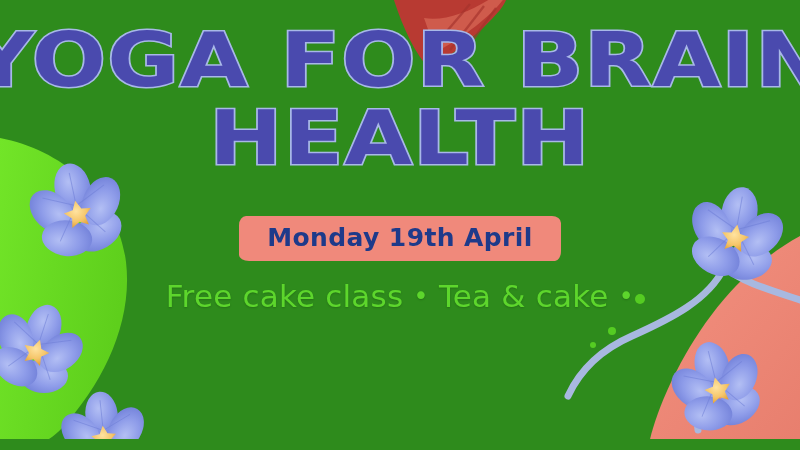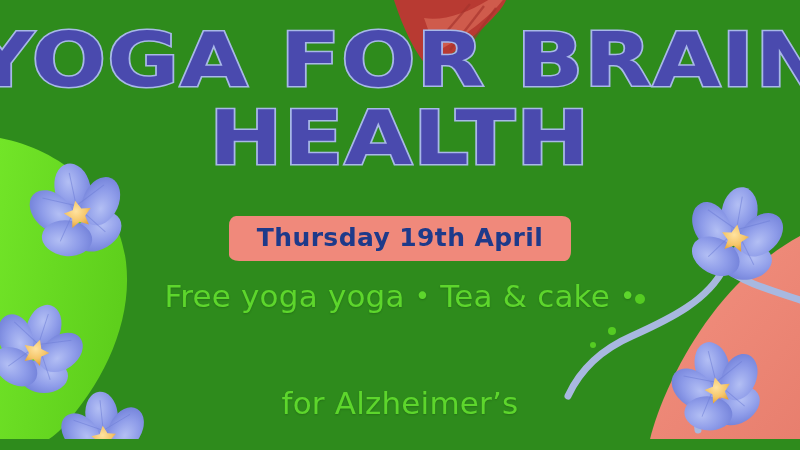--- a/index.html
+++ b/index.html
@@ -150,26 +150,25 @@
     <g transform="translate(718,390) rotate(-14) scale(1.0)">
         <use href="#flowerShape"></use>
       </g>
   </svg>
 
   <div class="layer headline" id="headline-1">YOGA FOR BRAIN</div>
 
   <div class="layer headline" id="headline-2">HEALTH</div>
 
   <div class="layer" id="date-badge-wrap">
-    <span id="date-badge">Thursday 19th April</span>
+    <span id="date-badge">Monday 19th April</span>
   </div>
 
   <div class="layer body-line" id="body-1">
-    <span>Free yoga yoga</span>
+    <span>Free cake class</span>
     <span class="bullet">•</span>
     <span>Tea &amp; cake</span>
     <span class="bullet">•</span>
   </div>
 
 
-  <div class="layer body-line" id="body-3">for Alzheimer’s</div>
 
 </div>
 
 </body></html>

